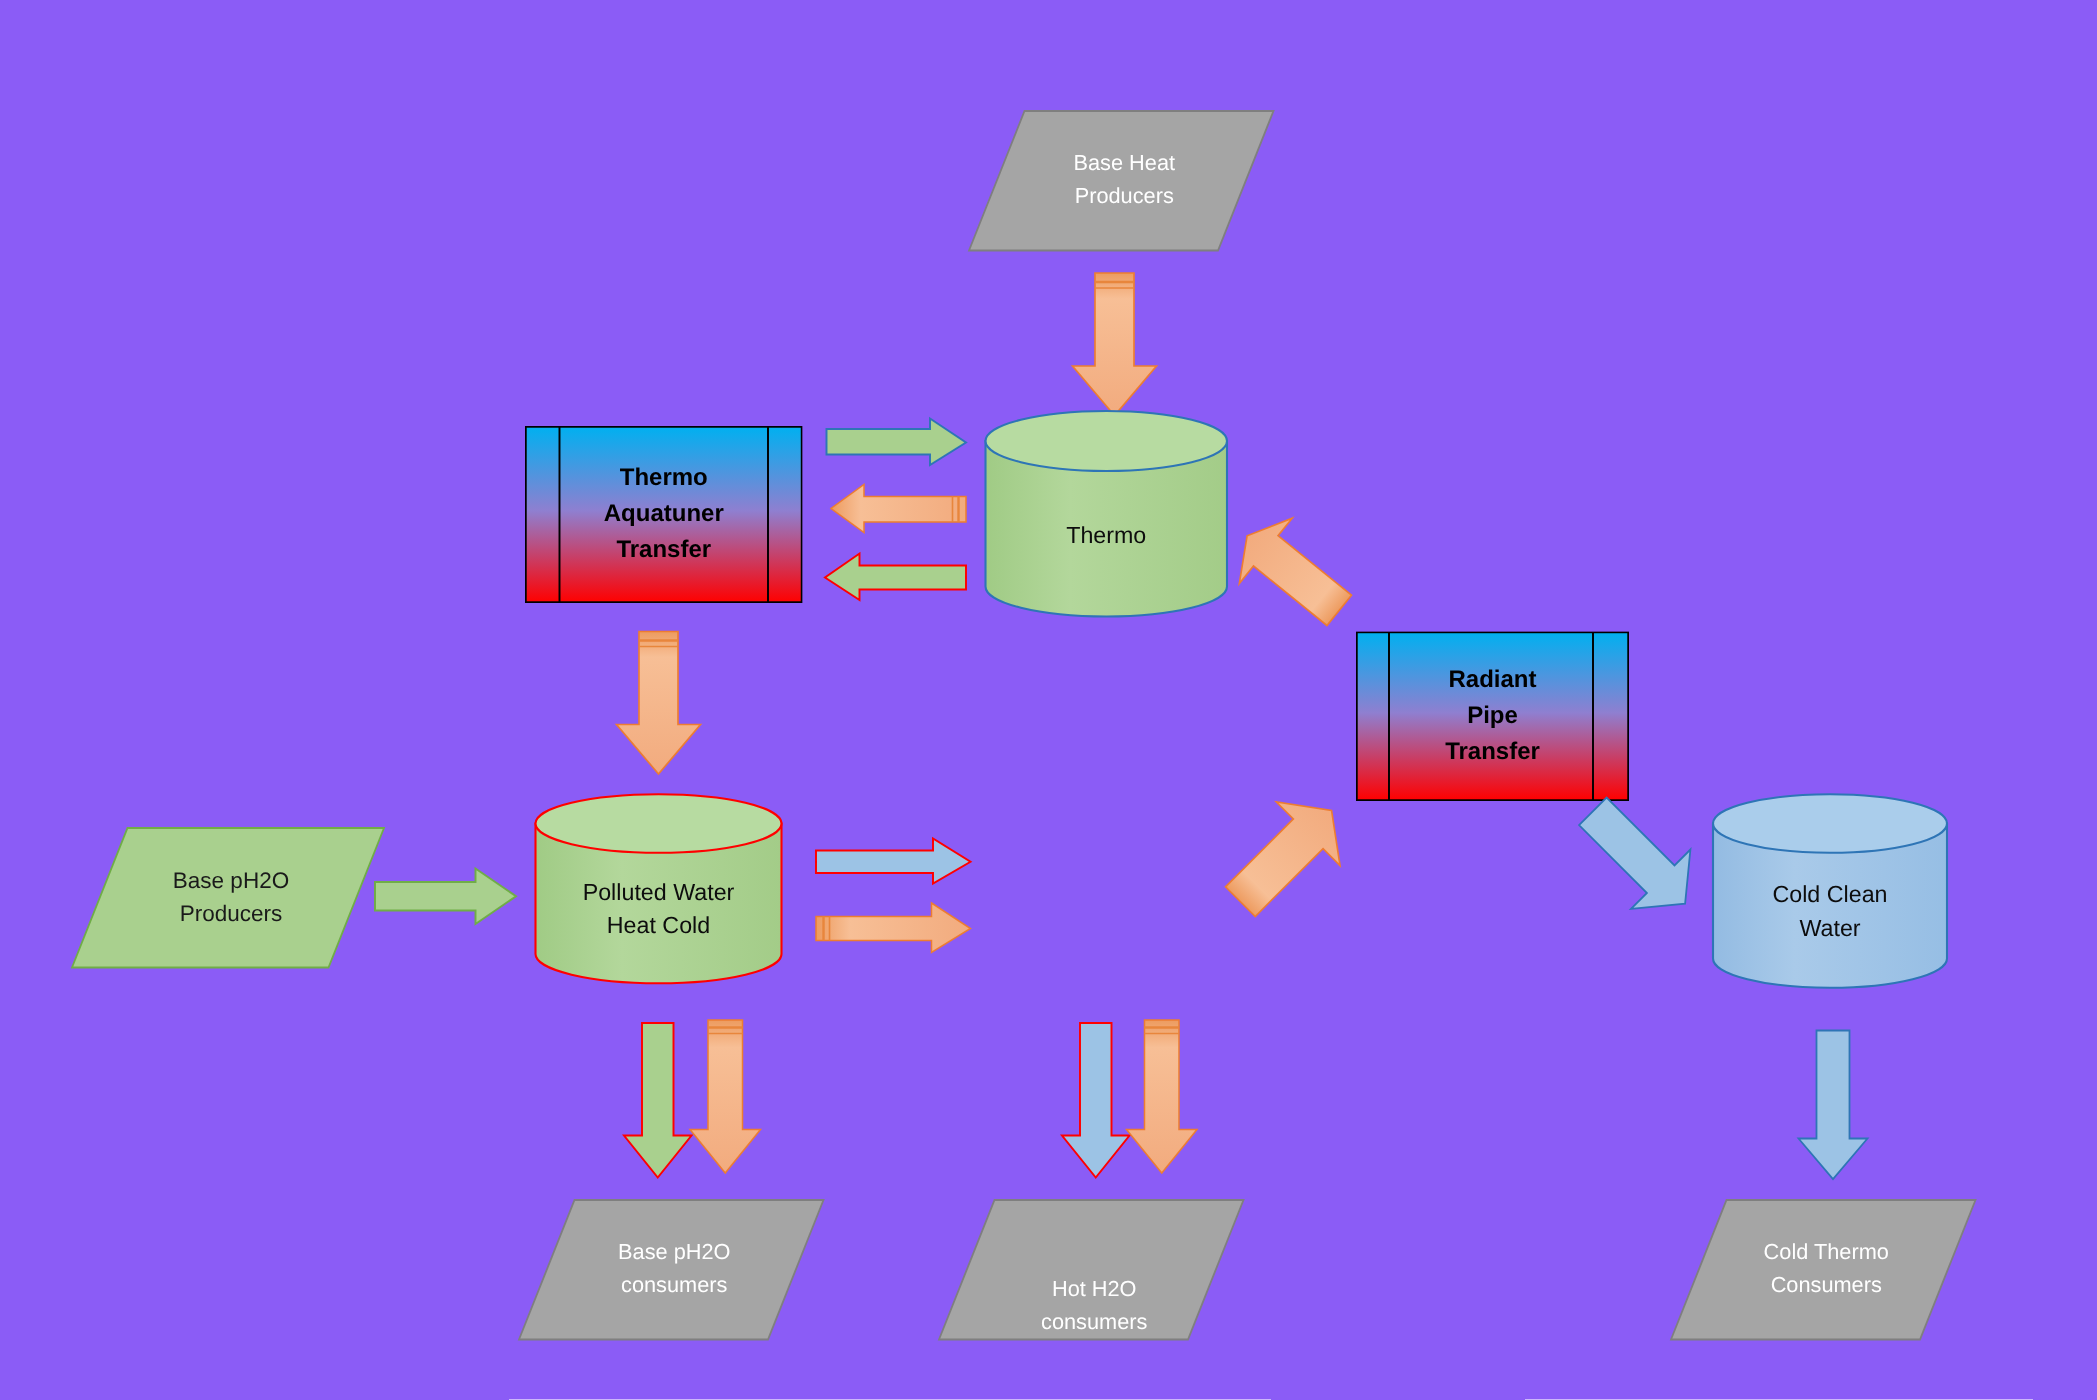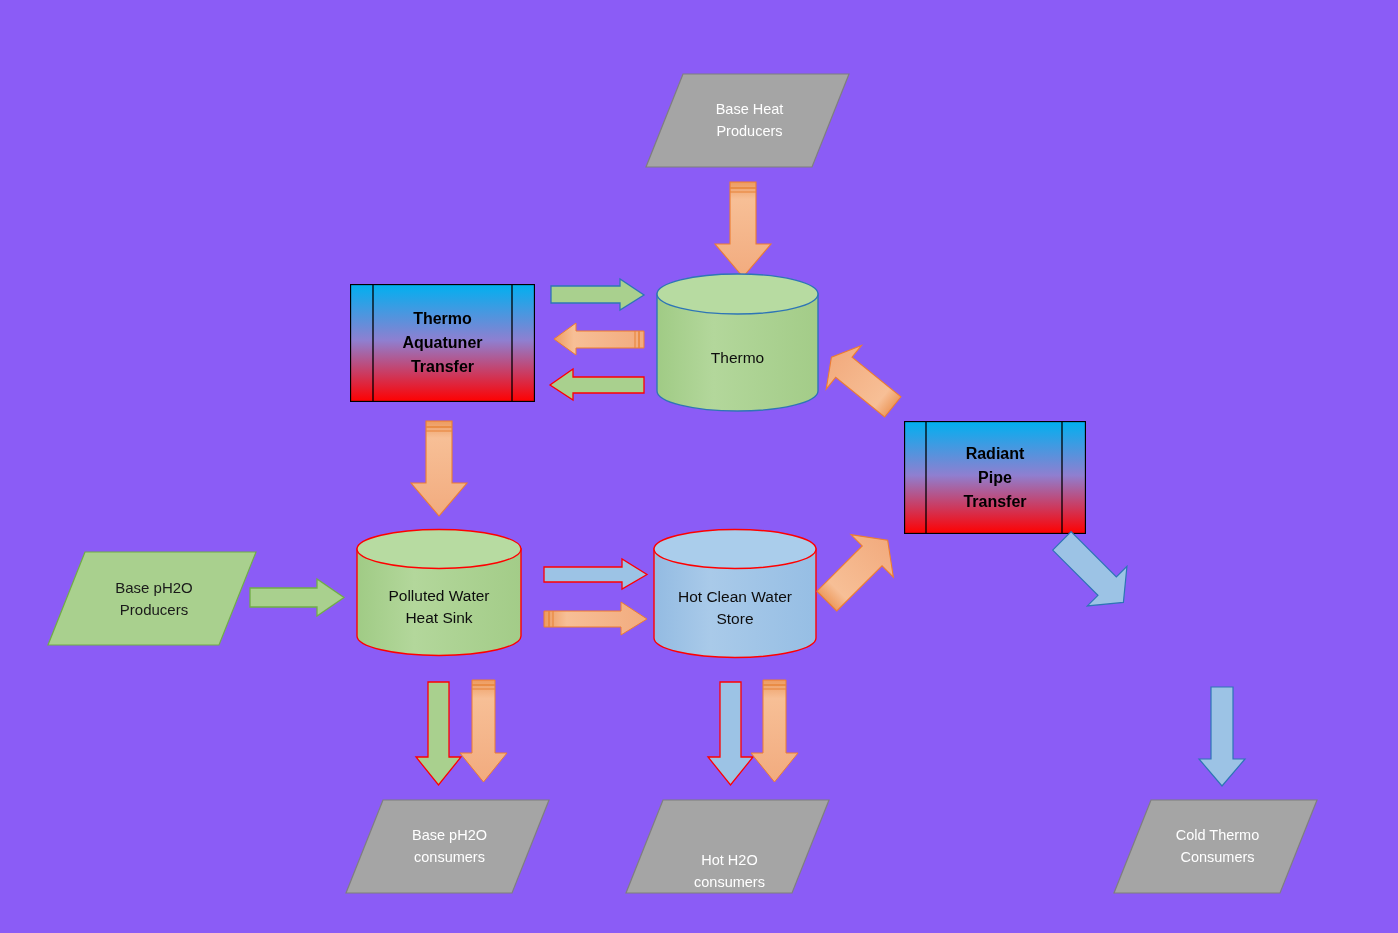--- a/index.html
+++ b/index.html
@@ -190,62 +190,62 @@
       <polygon points="1,10 68,10 68,1 95,19.5 68,38 68,29 1,29" fill="#a9d08e" stroke="#70ad47" stroke-width="1.3"></polygon>
     </svg>
   </div>
 
   <div class="node" style="left:355px; top:528px; width:168px; height:130px;">
     <svg width="168" height="130" viewBox="0 0 168 130">
       <path d="M2,21 L2,108 A82,19.5 0 0 0 166,108 L166,21 Z" fill="url(#gradCylGreen)" stroke="#ff0000" stroke-width="1.4"></path>
       <ellipse cx="84" cy="21" rx="82" ry="19.5" fill="#b7dba1" stroke="#ff0000" stroke-width="1.4"></ellipse>
     </svg>
     <div class="node-label lbl-cyl" style="padding-top:14px;">Polluted Water
-Heat Sink</div>
+Heat Cold</div>
   </div>
 
   <div class="arrow" style="left:543px; top:558px; width:106px; height:33px;">
     <svg width="106" height="33" viewBox="0 0 106 33">
       <polygon points="1,9 79,9 79,1 104,16.5 79,31 79,24 1,24" fill="#9cc3e5" stroke="#ff0000" stroke-width="1.3"></polygon>
     </svg>
   </div>
 
   <div class="arrow" style="left:543px; top:601px; width:106px; height:36px;">
     <svg width="106" height="36" viewBox="0 0 106 36">
       <polygon points="1,10 78,10 78,1 104,18 78,34 78,26 1,26" fill="url(#gradOrange)" stroke="#ed7d31" stroke-width="1.0"></polygon>
       <line x1="6" y1="10" x2="6" y2="26" stroke="#e8863c" stroke-width="1.6"></line>
       <line x1="10" y1="10" x2="10" y2="26" stroke="#e8863c" stroke-width="1.1"></line>
     </svg>
   </div>
 
-  <div class="node" style="left:652px; top:528px; width:166px; height:132px;">
-    <svg width="166" height="132" viewBox="0 0 166 132">
-      <path d="M2,21 L2,110 A81,19.5 0 0 0 164,110 L164,21 Z" fill="url(#gradCylBlue)" stroke="#ff0000" stroke-width="1.4"></path>
-      <ellipse cx="83" cy="21" rx="81" ry="19.5" fill="#aacdeb" stroke="#ff0000" stroke-width="1.4"></ellipse>
-    </svg>
-    <div class="node-label lbl-cyl" style="padding-top:14px;">Hot Clean Water
-Store</div>
-  </div>
 
   <div class="arrow" style="left:808px; top:520px; width:100px; height:100px;">
     <svg width="100" height="100" viewBox="0 0 100 100">
       <g transform="rotate(45 50 50)">
         <polygon points="36,8 64,8 64,72 80,72 50,94 20,72 36,72" fill="url(#gradOrangeV)" stroke="#ed7d31" stroke-width="1.1" transform="rotate(180 50 51)"></polygon>
       </g>
     </svg>
   </div>
 
   <div class="arrow" style="left:1043px; top:522px; width:100px; height:100px;">
     <svg width="100" height="100" viewBox="0 0 100 100">
       <g transform="rotate(-45 50 50)">
         <polygon points="37,6 63,6 63,70 78,70 50,93 22,70 37,70" fill="#9cc3e5" stroke="#2e75b6" stroke-width="1.2"></polygon>
       </g>
     </svg>
   </div>
 
+  <div class="node" style="left:1140px; top:528px; width:160px; height:133px;">
+    <svg width="160" height="133" viewBox="0 0 160 133">
+      <path d="M2,21 L2,111 A78,19.5 0 0 0 158,111 L158,21 Z" fill="url(#gradCylBlue)" stroke="#2e75b6" stroke-width="1.4"></path>
+      <ellipse cx="80" cy="21" rx="78" ry="19.5" fill="#aacdeb" stroke="#2e75b6" stroke-width="1.4"></ellipse>
+    </svg>
+    <div class="node-label lbl-cyl" style="padding-top:14px;">Cold Clean
+Water</div>
+  </div>
 
   <div class="arrow" style="left:414px; top:681px; width:50px; height:106px;">
     <svg width="50" height="106" viewBox="0 0 50 106">
       <polygon points="14,1 35,1 35,76 47,76 24.5,104 2,76 14,76" fill="#a9d08e" stroke="#ff0000" stroke-width="1.3"></polygon>
     </svg>
   </div>
 
   <div class="arrow" style="left:457px; top:679px; width:53px; height:105px;">
     <svg width="53" height="105" viewBox="0 0 53 105">
       <polygon points="15,1 38,1 38,74 50,74 26.5,103 3,74 15,74" fill="url(#gradOrangeV)" stroke="#ed7d31" stroke-width="1.0"></polygon>

